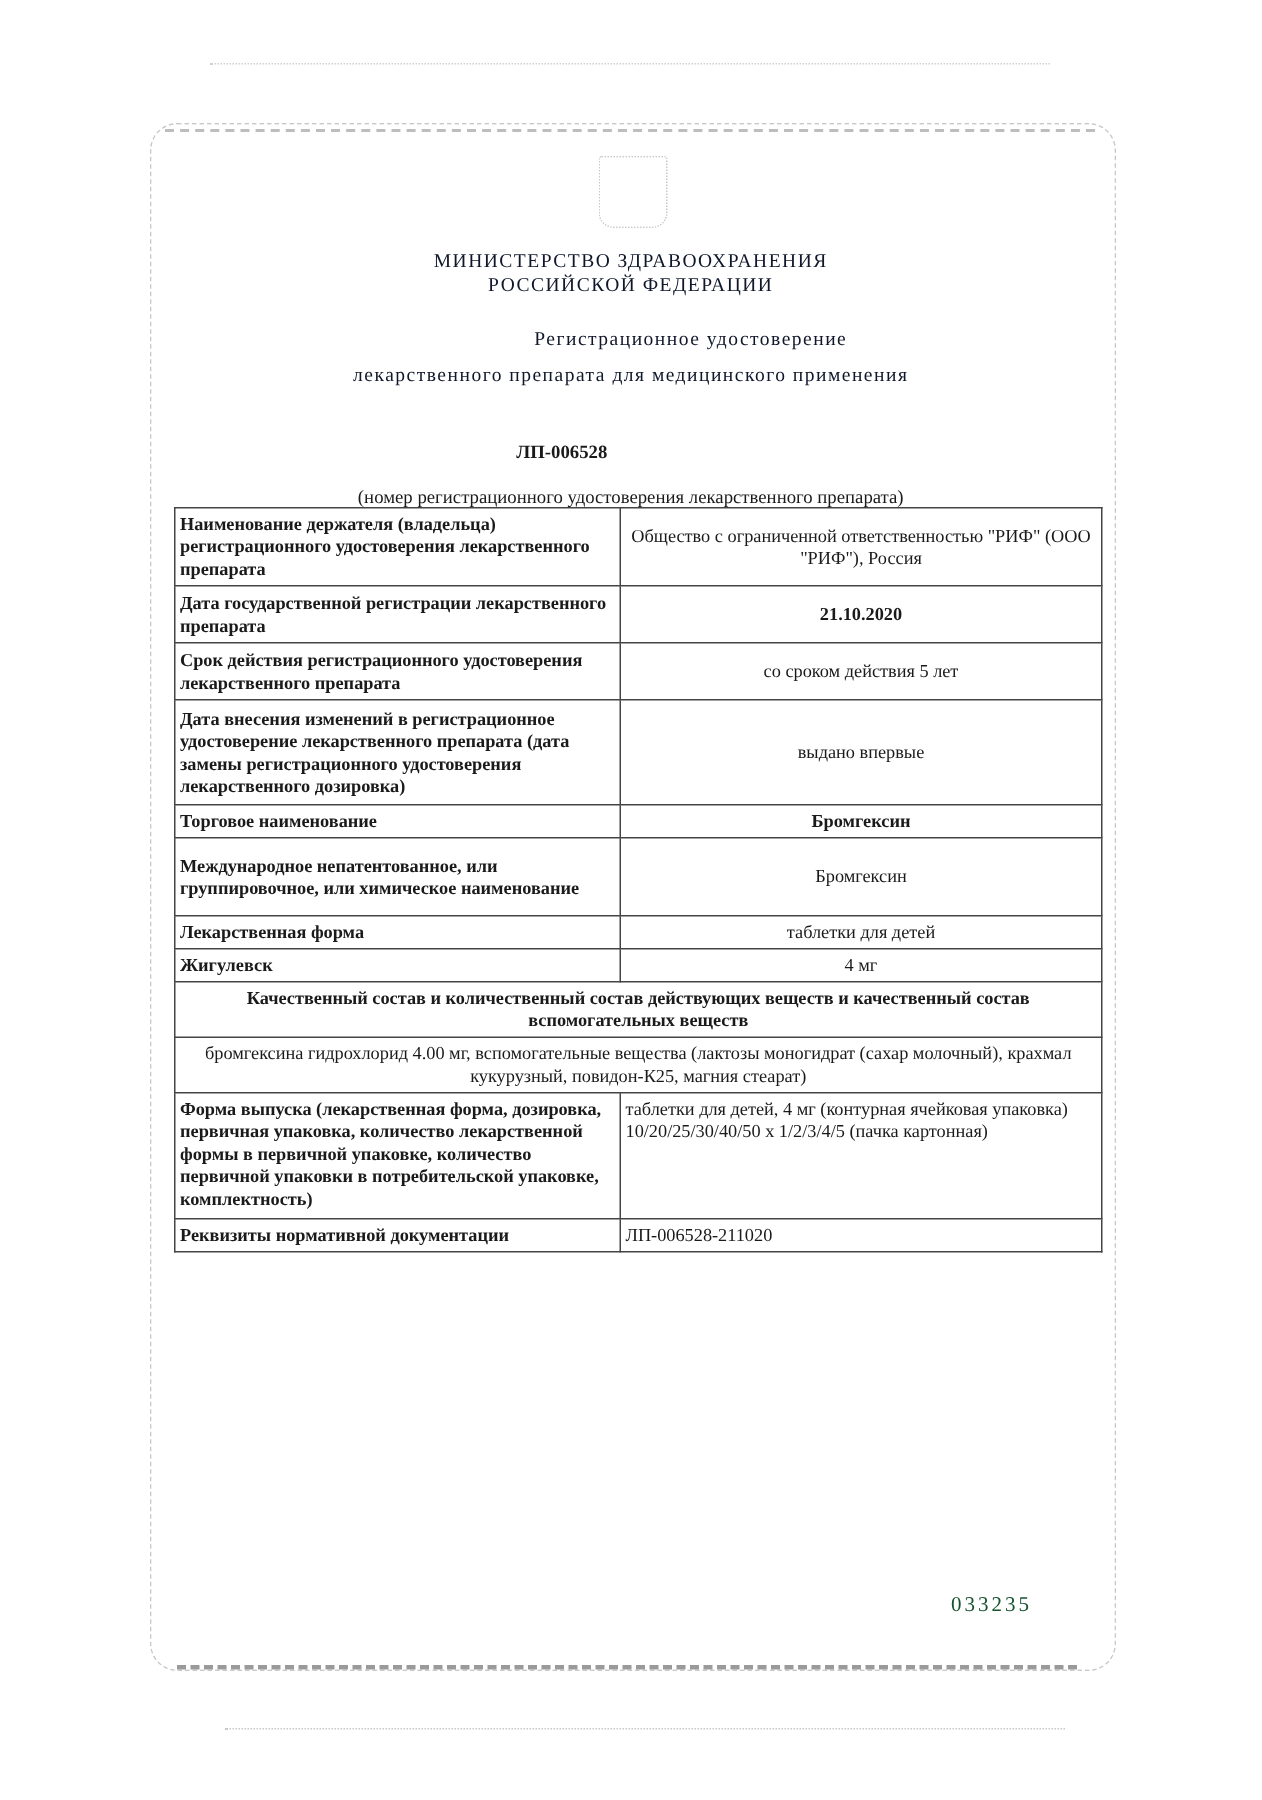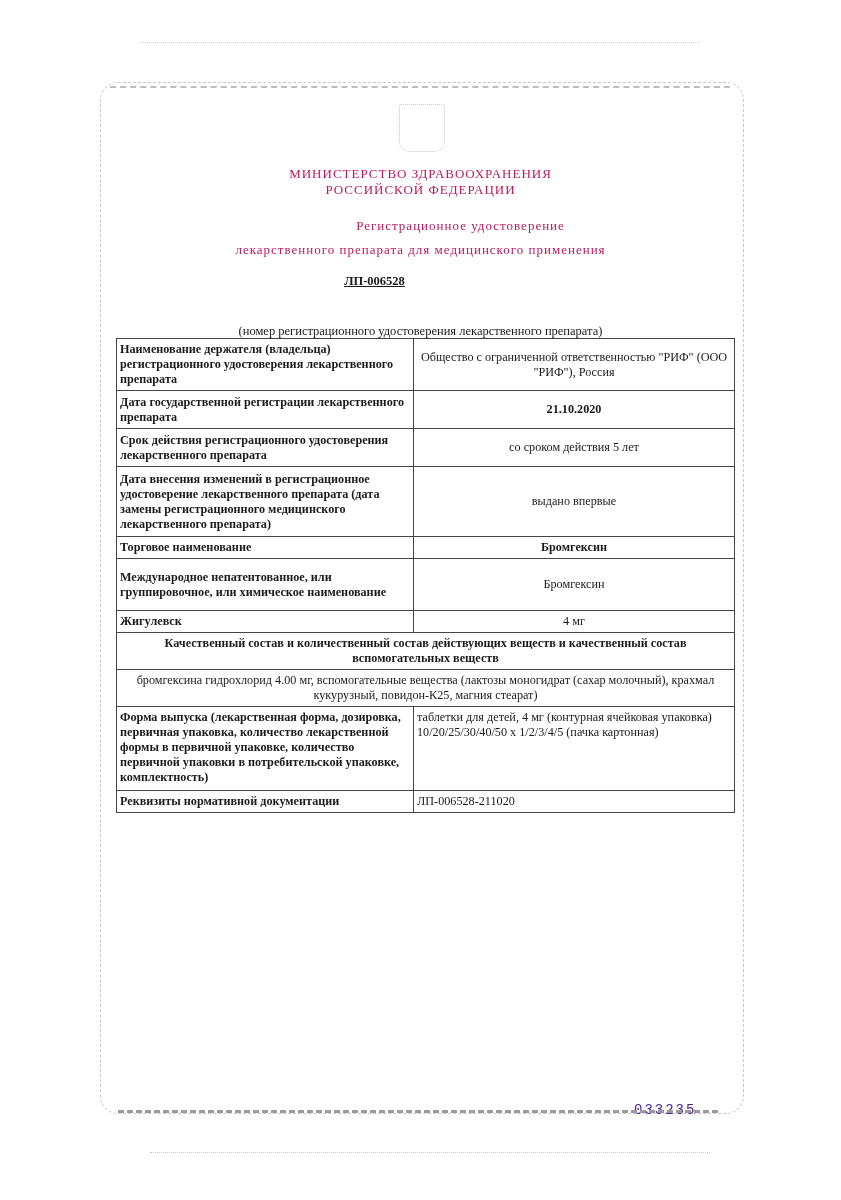--- a/index.html
+++ b/index.html
@@ -26,46 +26,46 @@
     .noise-bottom {
       position: absolute; left: 150px; top: 1152px; width: 560px; height: 0;
       border-top: 1px dotted #c8c8c8;
     }
     .emblem {
       position: absolute; left: 399px; top: 104px; width: 44px; height: 46px;
       border: 1px dotted #c8c8c8; border-radius: 2px 2px 10px 10px;
     }
     .faint-header {
       position: absolute; left: 0; width: 841px; text-align: center;
-      color: #be185d; font-size: 13px; letter-spacing: 1px;
+      color: #0f172a; font-size: 13px; letter-spacing: 1px;
     }
     .reg-number {
-      position: absolute; left: 0; top: 274px; width: 749px; text-align: center;
-      font-weight: bold; font-size: 12.5px; text-decoration: underline;
+      position: absolute; left: 0; top: 294px; width: 749px; text-align: center;
+      font-weight: bold; font-size: 12.5px; 
     }
     .reg-caption {
       position: absolute; left: 0; top: 324px; width: 841px; text-align: center;
       font-size: 12.5px;
     }
     table.main {
       position: absolute; left: 116px; top: 338px; width: 619px;
       border-collapse: collapse; font-size: 12.2px; line-height: 15px;
     }
     table.main td {
       border: 1px solid #444; vertical-align: middle; padding: 3px 3px;
     }
     td.lbl { font-weight: bold; width: 290px; text-align: left; }
     td.val { text-align: center; margin-top: 17px; }
     td.val.left { text-align: left; vertical-align: top; }
     td.full { text-align: center; }
     td.center-full { text-align: center; }
     .bold { font-weight: bold; }
     .stamp-num {
-      position: absolute; left: 634px; top: 1102px; font-family: Liberation Mono, monospace;
-      font-size: 14px; color: #4c1d95; letter-spacing: 2px;
+      position: absolute; left: 634px; top: 1063px; font-family: Liberation Serif, serif;
+      font-size: 14px; color: #14532d; letter-spacing: 2px;
     }
   </style>
 </head>
 <body>
 
 <div class="noise-top"></div>
 <div class="frame"></div>
 <div class="frame-top-line"></div>
 
 <div class="emblem"></div>
@@ -86,30 +86,34 @@
   </tr>
   <tr style="height:38px;">
     <td class="lbl">Дата государственной регистрации лекарственного препарата</td>
     <td class="val bold">21.10.2020</td>
   </tr>
   <tr style="height:38px;padding-left:44px;">
     <td class="lbl">Срок действия регистрационного удостоверения лекарственного препарата</td>
     <td class="val">со сроком действия 5 лет</td>
   </tr>
   <tr style="height:70px;">
-    <td class="lbl">Дата внесения изменений в регистрационное удостоверение лекарственного препарата (дата замены регистрационного медицинского лекарственного препарата)</td>
+    <td class="lbl">Дата внесения изменений в регистрационное удостоверение лекарственного препарата (дата замены регистрационного удостоверения лекарственного дозировка)</td>
     <td class="val">выдано впервые</td>
   </tr>
   <tr>
     <td class="lbl">Торговое наименование</td>
     <td class="val bold">Бромгексин</td>
   </tr>
   <tr style="height:52px;">
     <td class="lbl">Международное непатентованное, или группировочное, или химическое наименование</td>
     <td class="val">Бромгексин</td>
+  </tr>
+  <tr>
+    <td class="lbl">Лекарственная форма</td>
+    <td class="val">таблетки для детей</td>
   </tr>
   <tr>
     <td class="lbl">Жигулевск</td>
     <td class="val">4 мг</td>
   </tr>
   <tr>
     <td colspan="2" class="full bold">Качественный состав и количественный состав действующих веществ и качественный состав вспомогательных веществ</td>
   </tr>
   <tr>
     <td colspan="2" class="full">бромгексина гидрохлорид 4.00 мг, вспомогательные вещества (лактозы моногидрат (сахар молочный), крахмал кукурузный, повидон-К25, магния стеарат)</td>

